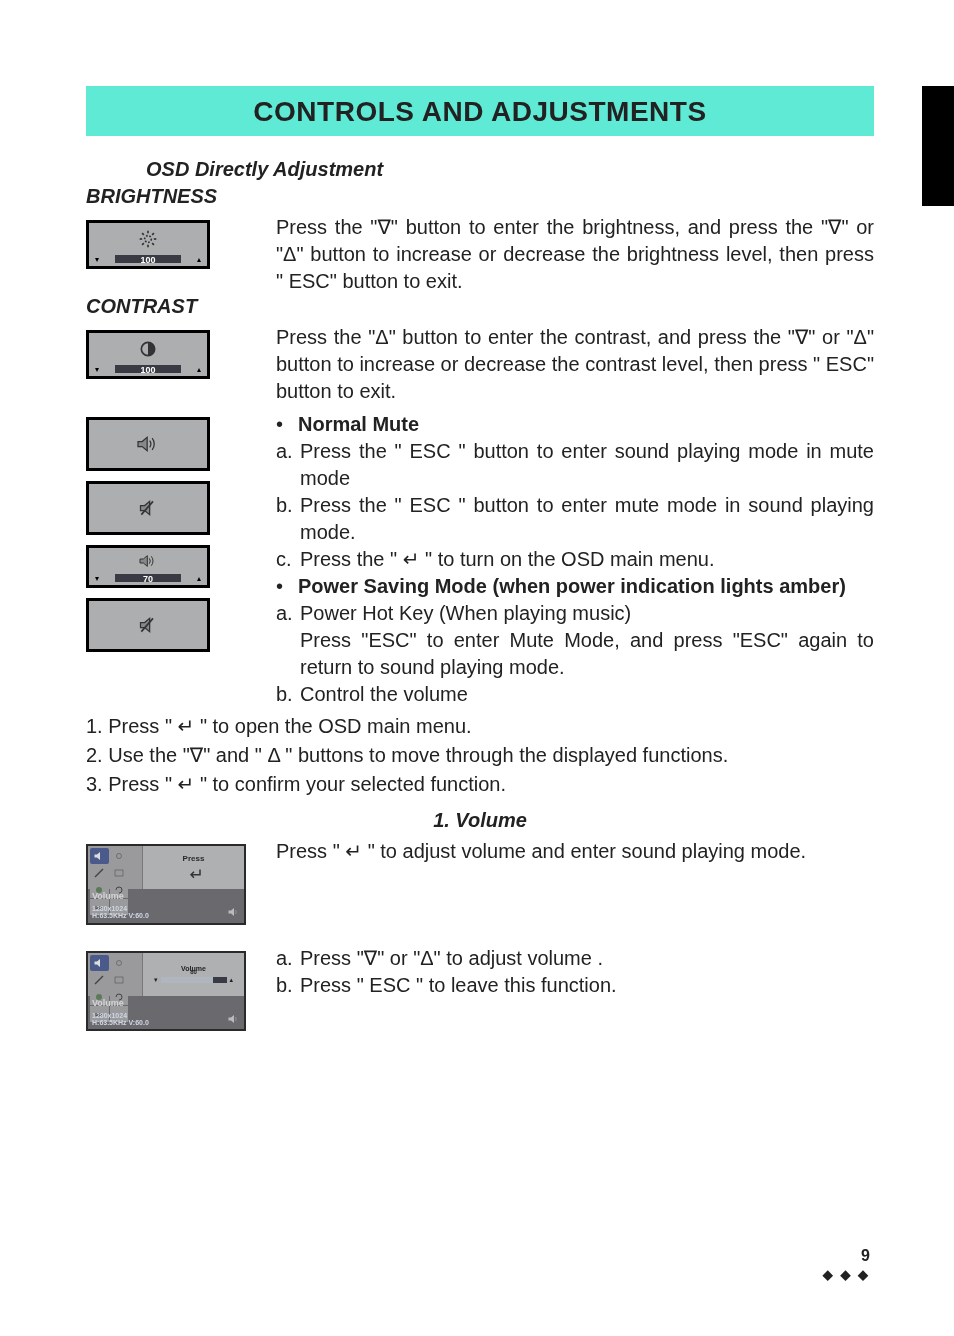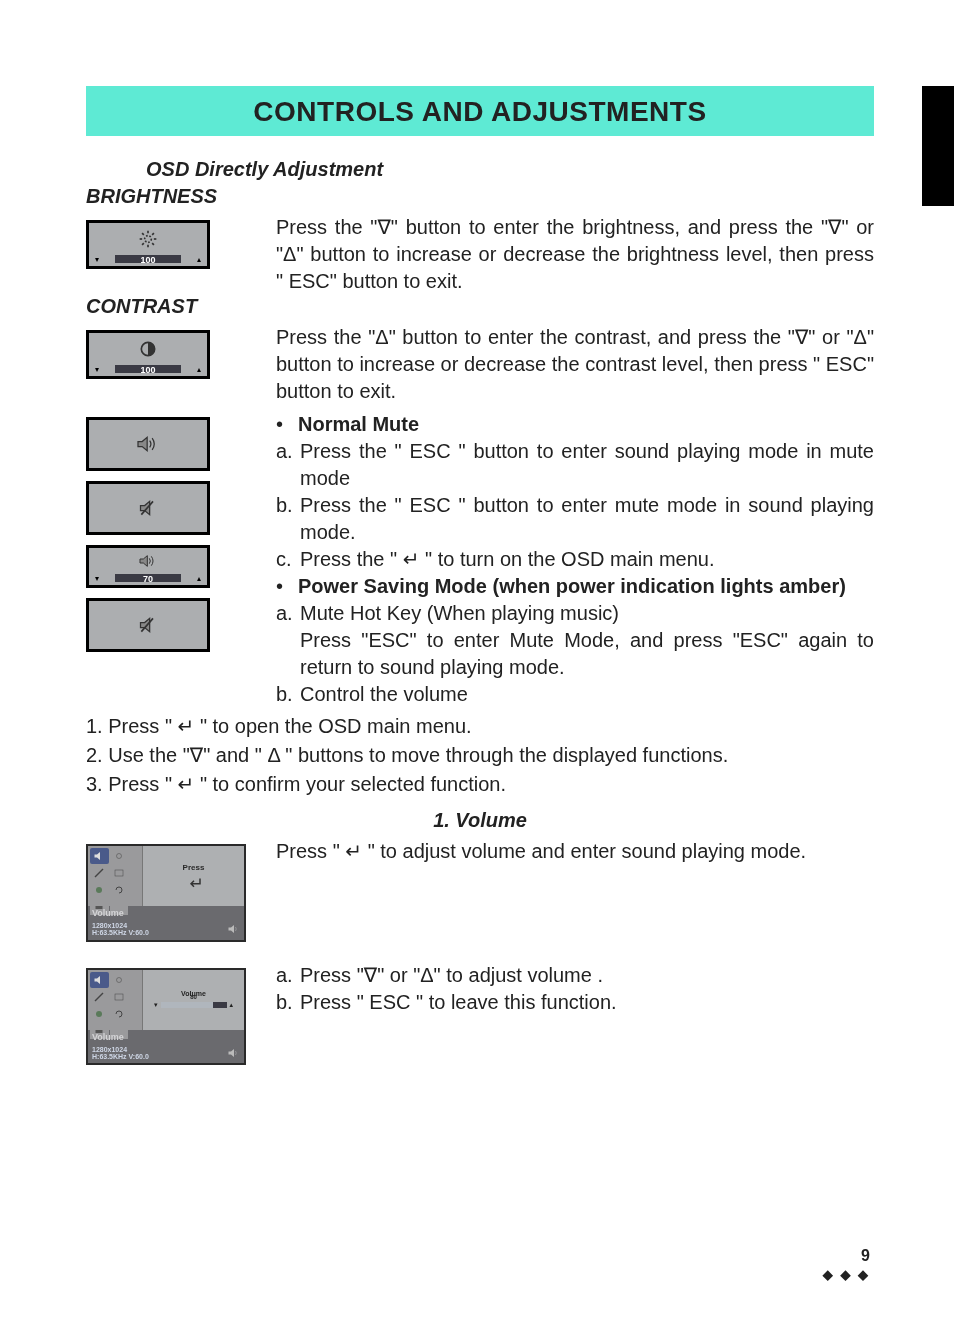--- a/index.html
+++ b/index.html
@@ -111,21 +111,21 @@
   }
   
   .osd-panel {
     width: 160px;
     border: 2px solid #2a2a2a;
     background: #9a9a9c;
     margin-top: 6px;
     margin-bottom: 14px;
     font-family: "Helvetica", sans-serif;
   }
-  .osd-top { display: flex; height: 60px; gap: 12px; }
+  .osd-top { display: flex; height: 43px; gap: 12px; }
   .osd-icons {
     width: 42px;
     background: #9a9a9c;
     display: grid;
     grid-template-columns: 1fr 1fr;
     grid-auto-rows: 16px;
     gap: 1px;
     padding: 2px;
   }
   .osd-icons .ic {
@@ -318,21 +318,21 @@
       <div class="letter-line">
           <span class="lt">c.</span>
           <span class="cnt">Press the " ↵ " to turn on the OSD main menu.</span>
         </div>
       <div class="bullet-line">
           <span class="bl">•</span>
           <b>Power Saving Mode (when power indication lights amber)</b>
         </div>
       <div class="letter-line">
           <span class="lt">a.</span>
-          <span class="cnt">Mute Hot Key (When playing music)</span>
+          <span class="cnt">Power Hot Key (When playing music)</span>
         </div>
       <div class="deep-indent">Press "ESC" to enter Mute Mode, and press "ESC" again to return to sound playing mode.</div>
       <div class="letter-line">
           <span class="lt">b.</span>
           <span class="cnt">Control the volume</span>
         </div>
     </div>
   </div>
 
   <div class="num-list">

